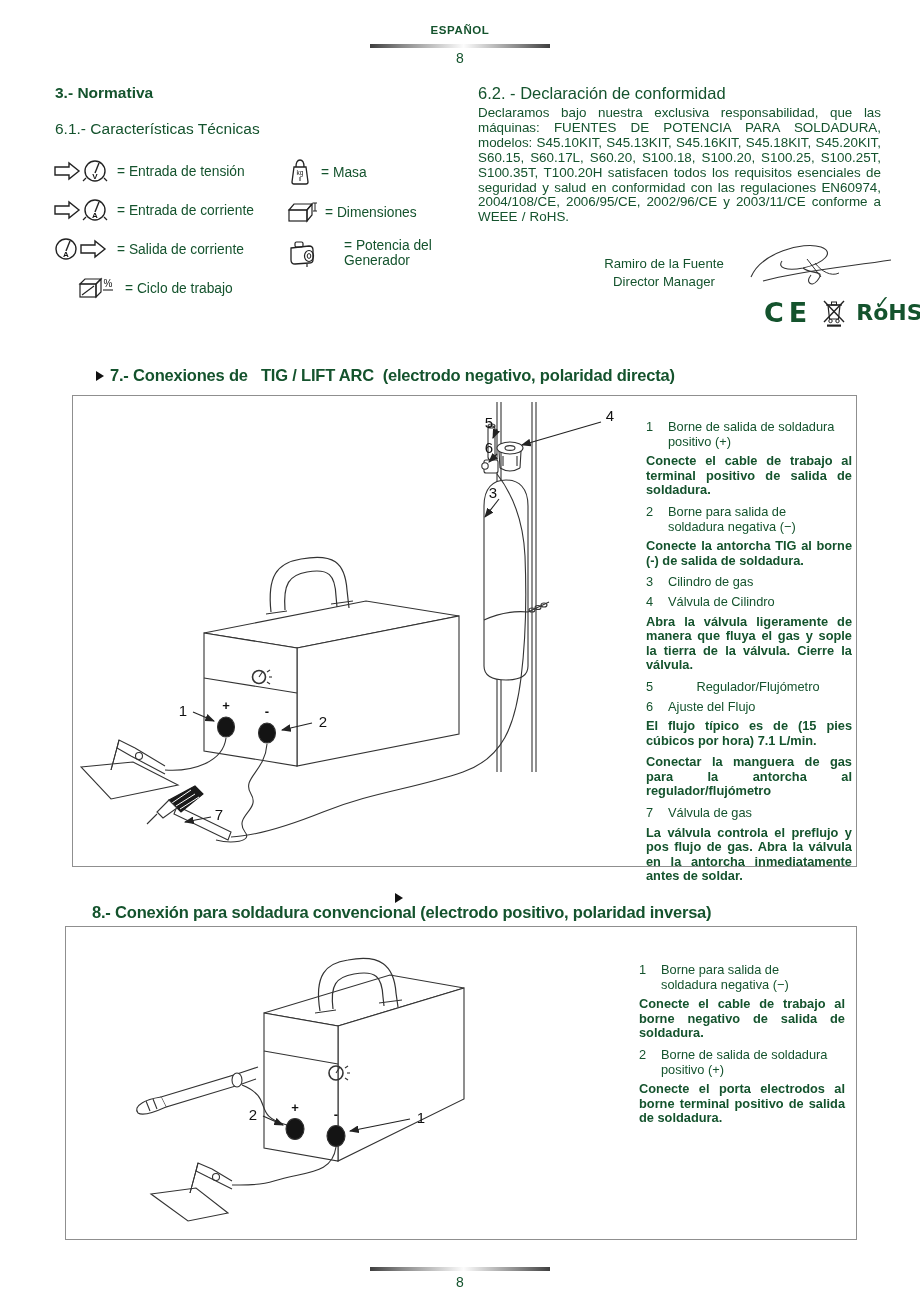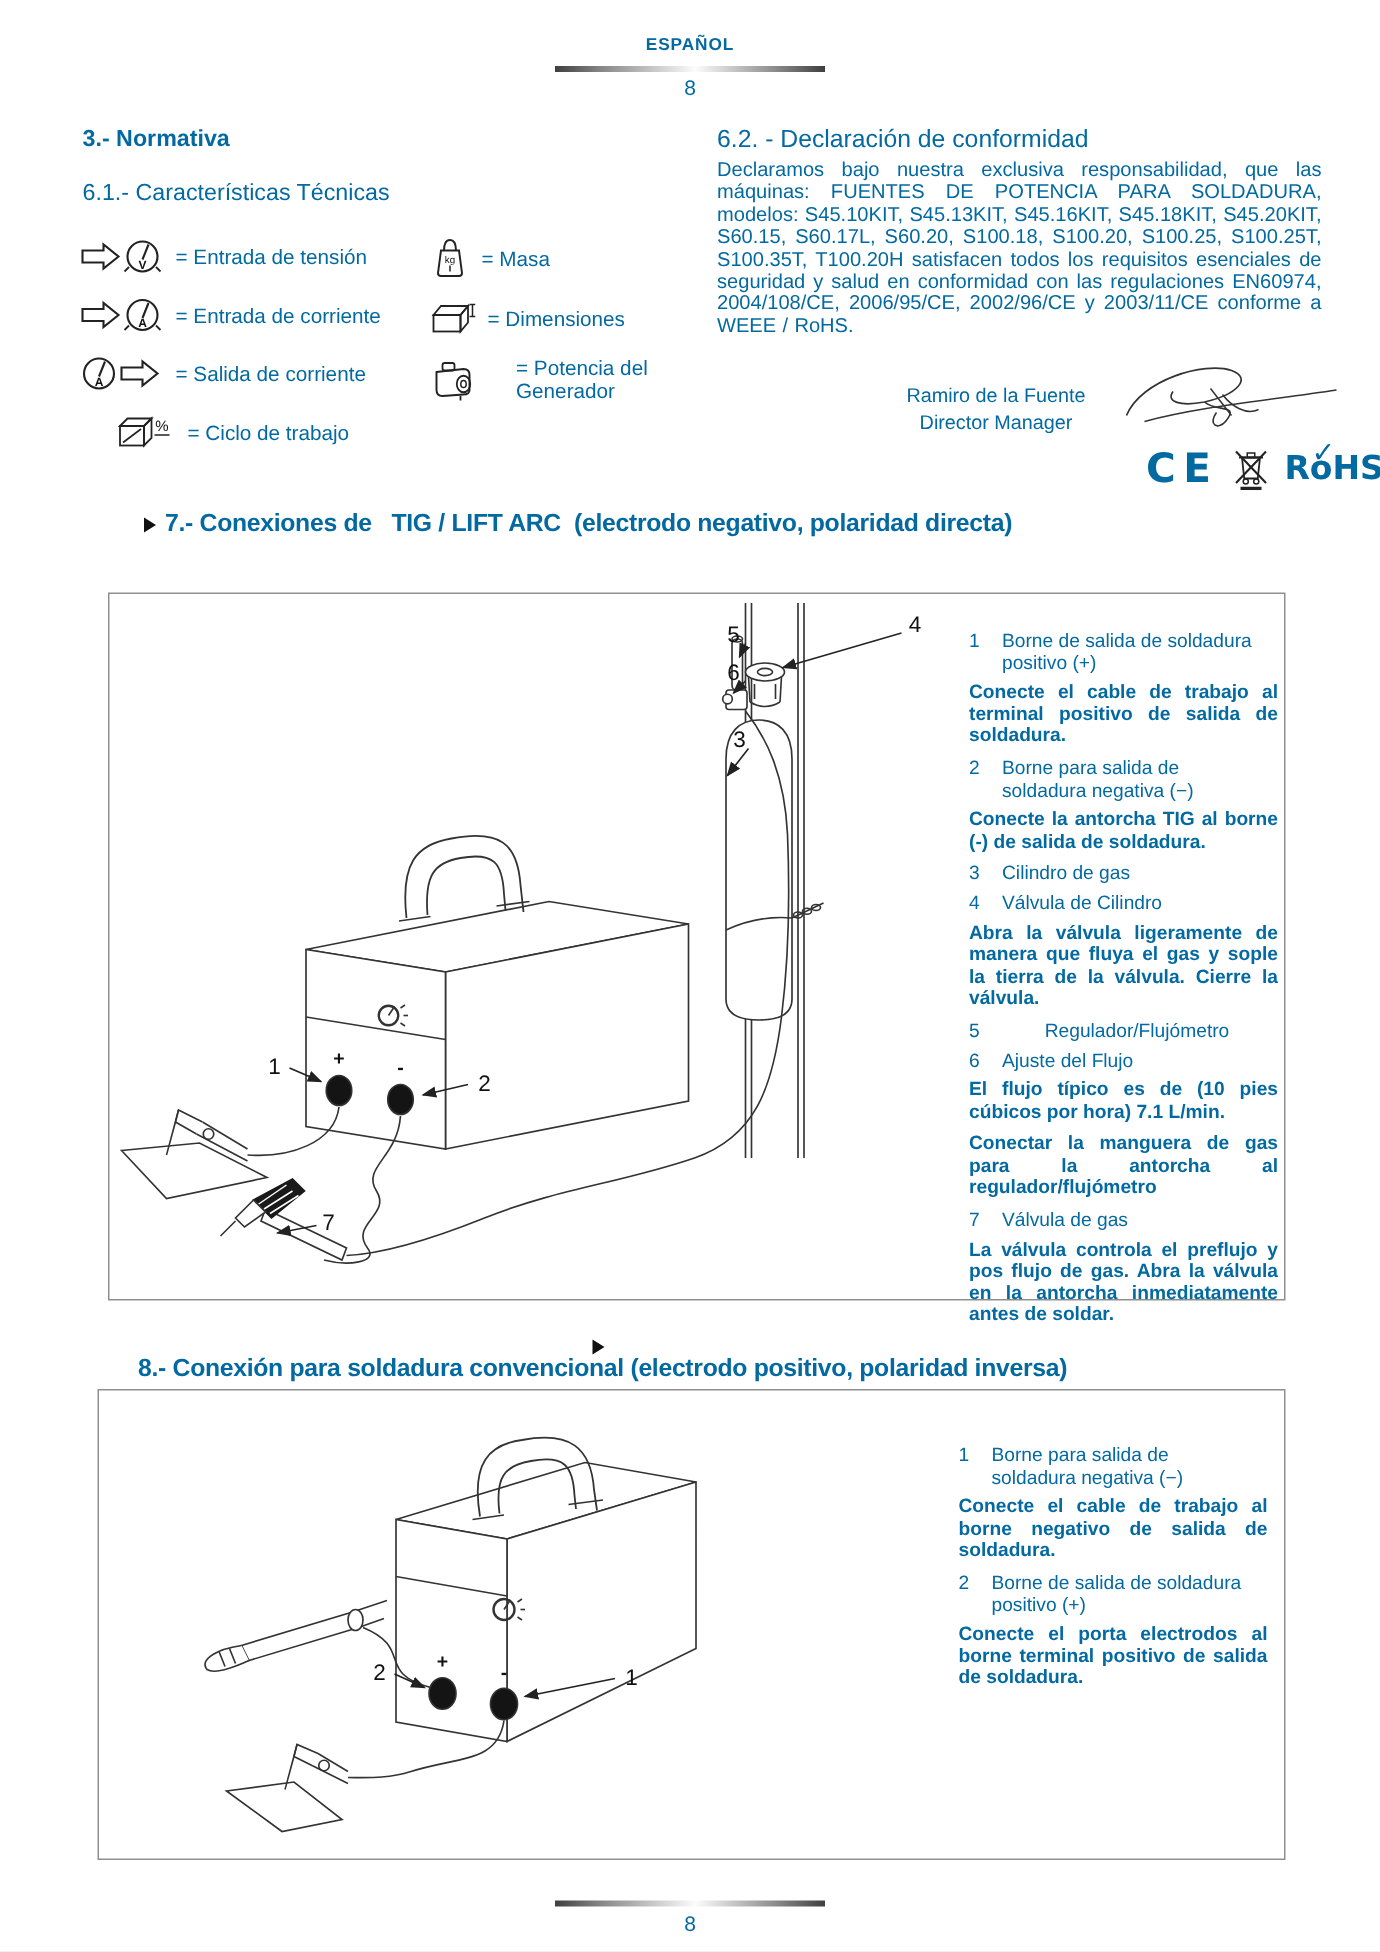--- a/index.html
+++ b/index.html
@@ -1,17 +1,17 @@
 <!DOCTYPE html>
 <html><head>
 <meta charset="utf-8">
 <style>
   html,body{margin:0;padding:0;background:#e8e8e8;}
   .page{position:relative;width:920px;height:1301px;background:#ffffff;margin:0 auto;
-        font-family:"Liberation Sans", sans-serif;color:#0369a1;overflow:hidden;}
+        font-family:"Liberation Sans", sans-serif;color:#14532d;overflow:hidden;}
   .abs{position:absolute;}
   .grad-bar{height:4px;background:linear-gradient(90deg,#3f3f3f 0%,#8a8a8a 18%,#fcfcfc 52%,#8a8a8a 82%,#3f3f3f 100%);}
   .hdr-lang{font-size:11.5px;font-weight:bold;letter-spacing:.6px;}
   .pgnum{font-size:14px;}
   .h-main{font-size:15.5px;font-weight:bold;}
   .h-sub{font-size:15.5px;font-weight:normal;}
   .body-just{font-size:13.4px;line-height:14.9px;text-align:justify;word-spacing:.5px;}
   .sec-title{font-size:16.5px;font-weight:bold;letter-spacing:-.2px;white-space:pre;display:flex;align-items:center;}
   .tri{width:0;height:0;border-left:8px solid #111;border-top:5px solid transparent;border-bottom:5px solid transparent;margin-right:6px;}
   .dbox{border:1px solid #8f8f8f;background:#fff;}
@@ -167,21 +167,21 @@
         <line x1="23" y1="5" x2="3" y2="26" stroke="#222" stroke-width="1.4"></line>
         <rect x="6" y="28.5" width="14" height="2.2" fill="#222"></rect>
       </svg>
     </span>
     <span class="rohs">
       <span>RoHS</span>
       <span class="chk">✓</span>
     </span>
   </div>
 
-  <div class="abs sec-title" style="left:80px;top:340px;padding-left:16px;">
+  <div class="abs sec-title" style="left:80px;top:366px;padding-left:16px;">
     <span class="tri"></span><span>7.- Conexiones de   TIG / LIFT ARC  (electrodo negativo, polaridad directa)</span>
   </div>
 
   <div class="abs dbox" style="left:72px;top:395px;width:783px;height:470px;">
 
     <svg class="dg" width="640" height="468" viewBox="0 0 640 468" style="position:absolute;left:0;top:0;">
       <defs>
         <marker id="ah7" markerWidth="9" markerHeight="7" refX="8" refY="3.5" orient="auto">
           <polygon points="0,0 9,3.5 0,7" fill="#222"></polygon>
         </marker>
@@ -306,21 +306,21 @@
         </div>
       <div class="pp">Abra la válvula ligeramente de manera que fluya el gas y sople la tierra de la válvula. Cierre la válvula.</div>
       <div class="it">
           <span class="n">5</span>
           <span class="t" style="width:180px;text-align:center;">Regulador/Flujómetro</span>
         </div>
       <div class="it">
           <span class="n">6</span>
           <span class="t">Ajuste del Flujo</span>
         </div>
-      <div class="pp">El flujo típico es de (10 pies cúbicos por hora) 7.1 L/min.</div>
+      <div class="pp">El flujo típico es de (15 pies cúbicos por hora) 7.1 L/min.</div>
       <div class="pp">Conectar la manguera de gas para la antorcha al regulador/flujómetro</div>
       <div class="it">
           <span class="n">7</span>
           <span class="t">Válvula de gas</span>
         </div>
       <div class="pp">La válvula controla el preflujo y pos flujo de gas. Abra la válvula en la antorcha inmediatamente antes de soldar.</div>
     </div>
   </div>
 
   <div class="abs sec-title" style="left:92px;top:893px;flex-direction:column;">

